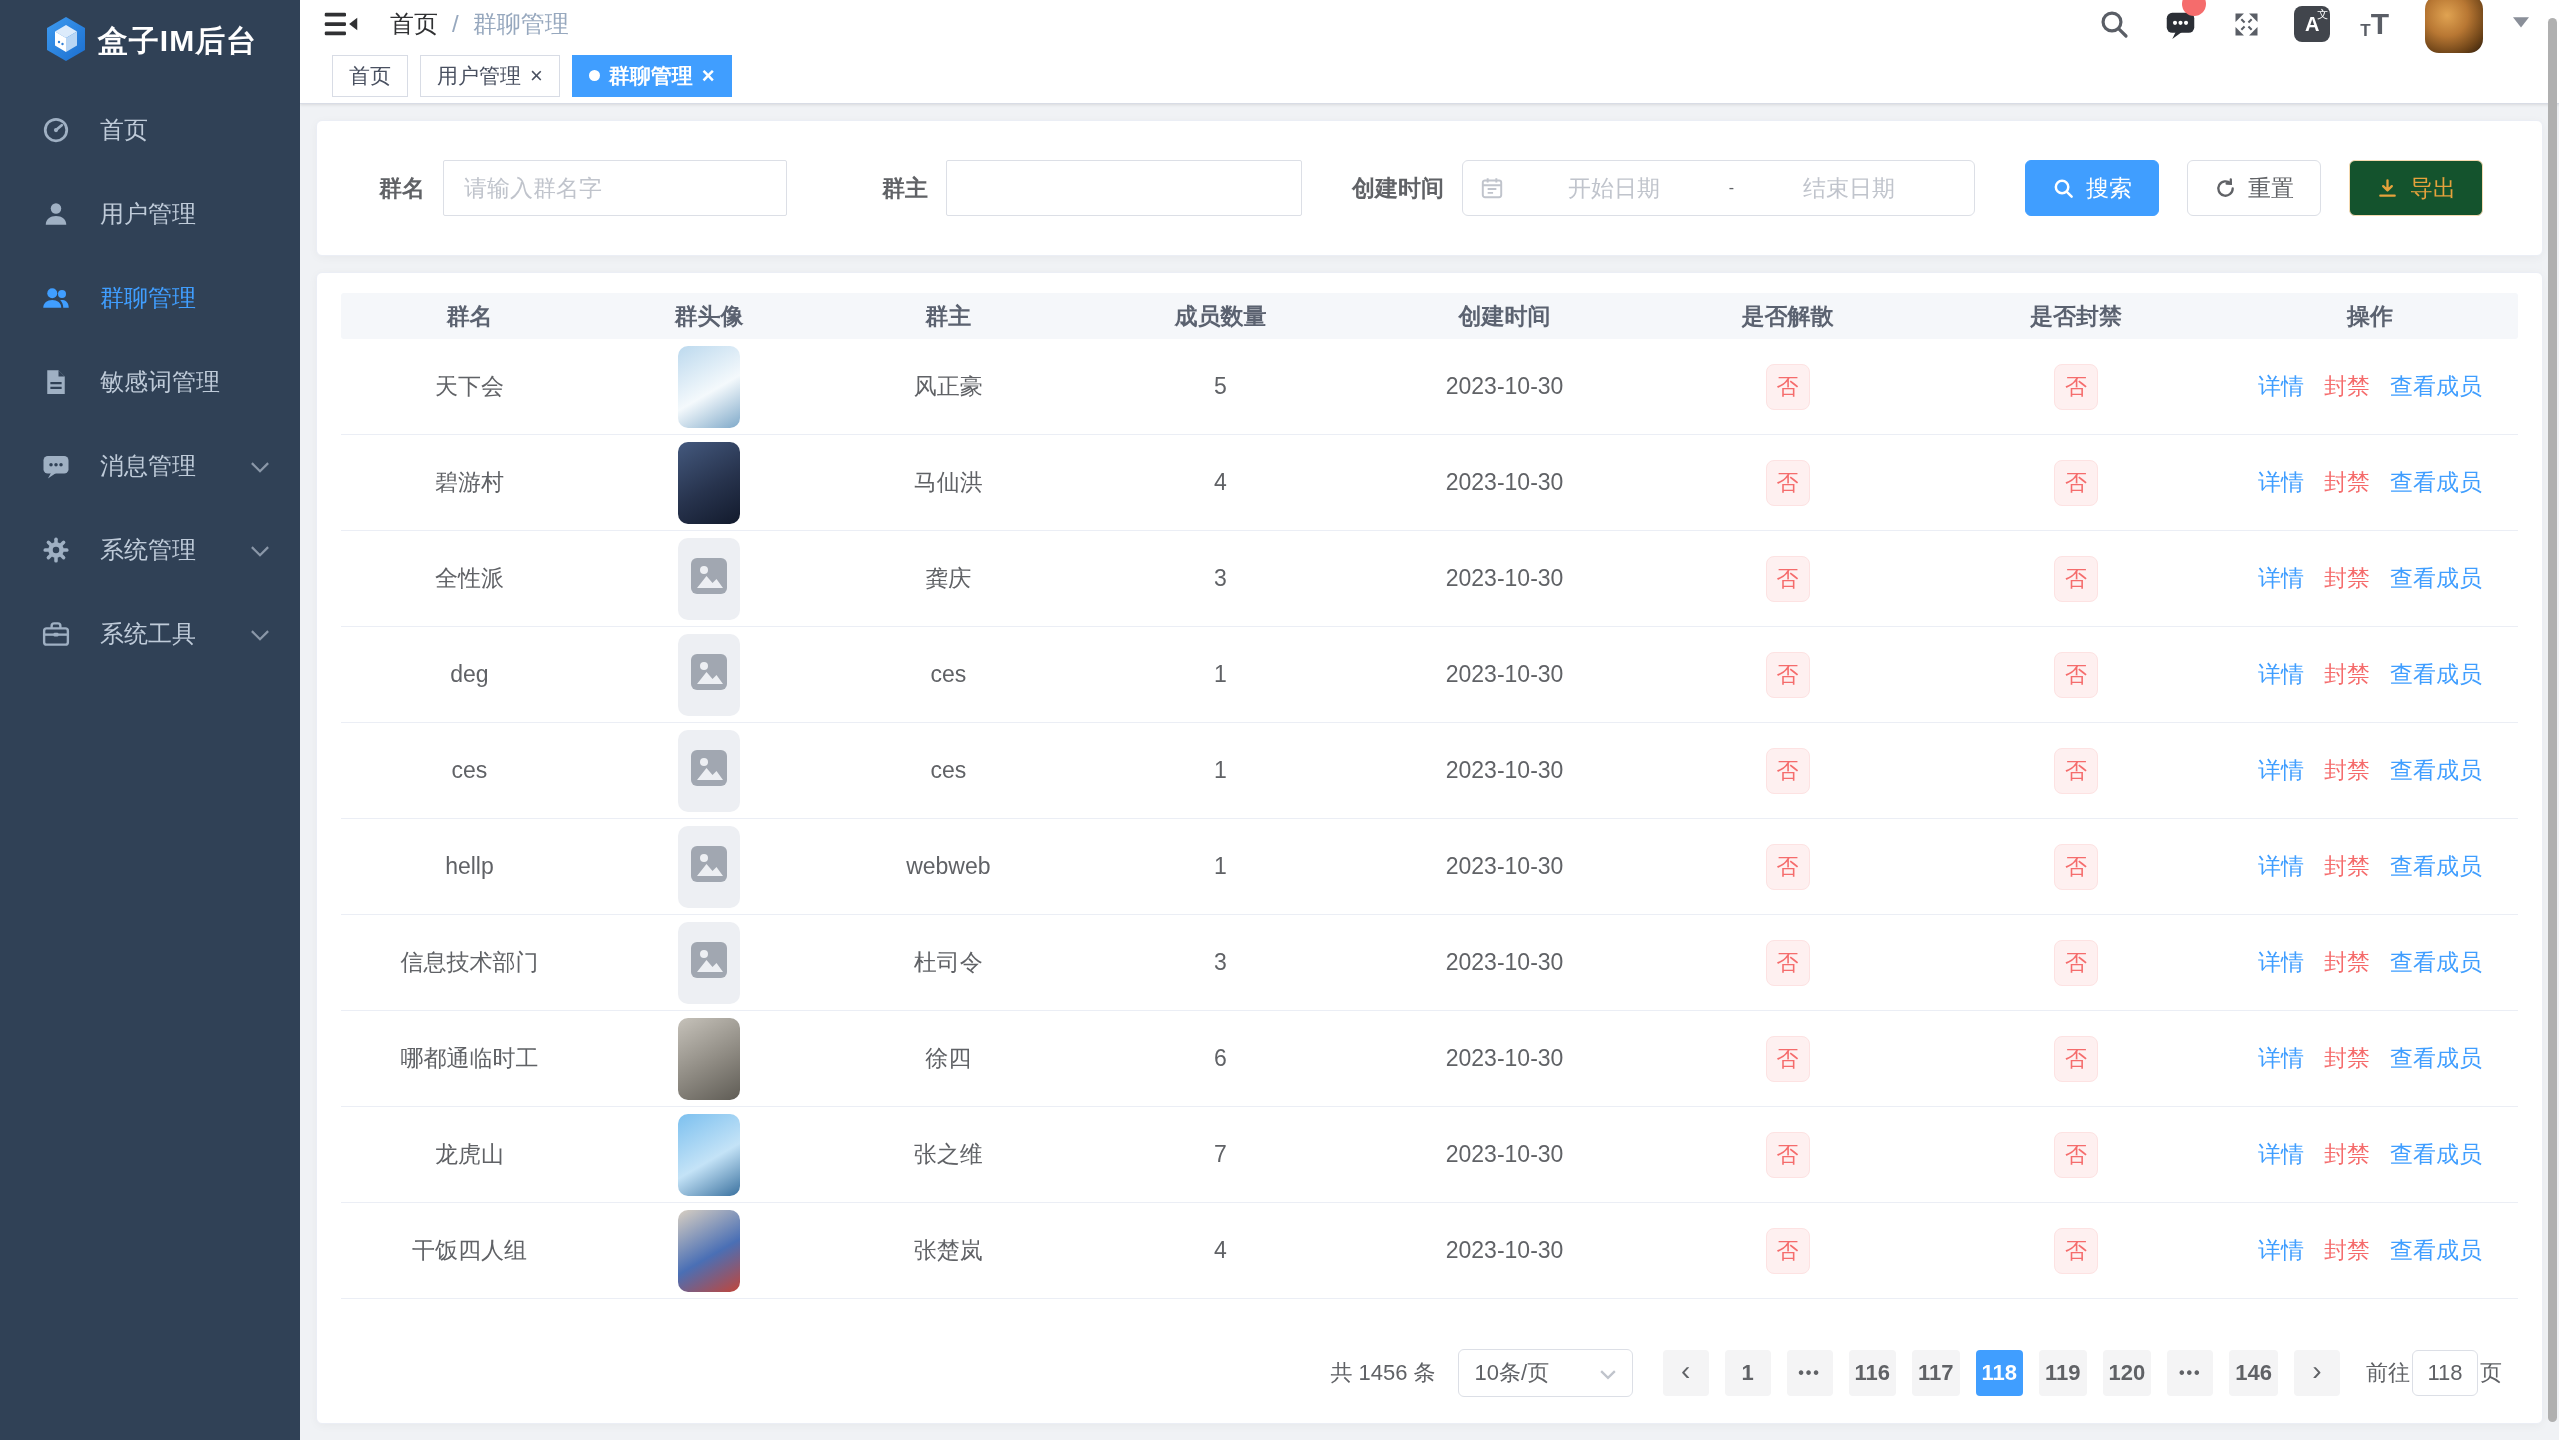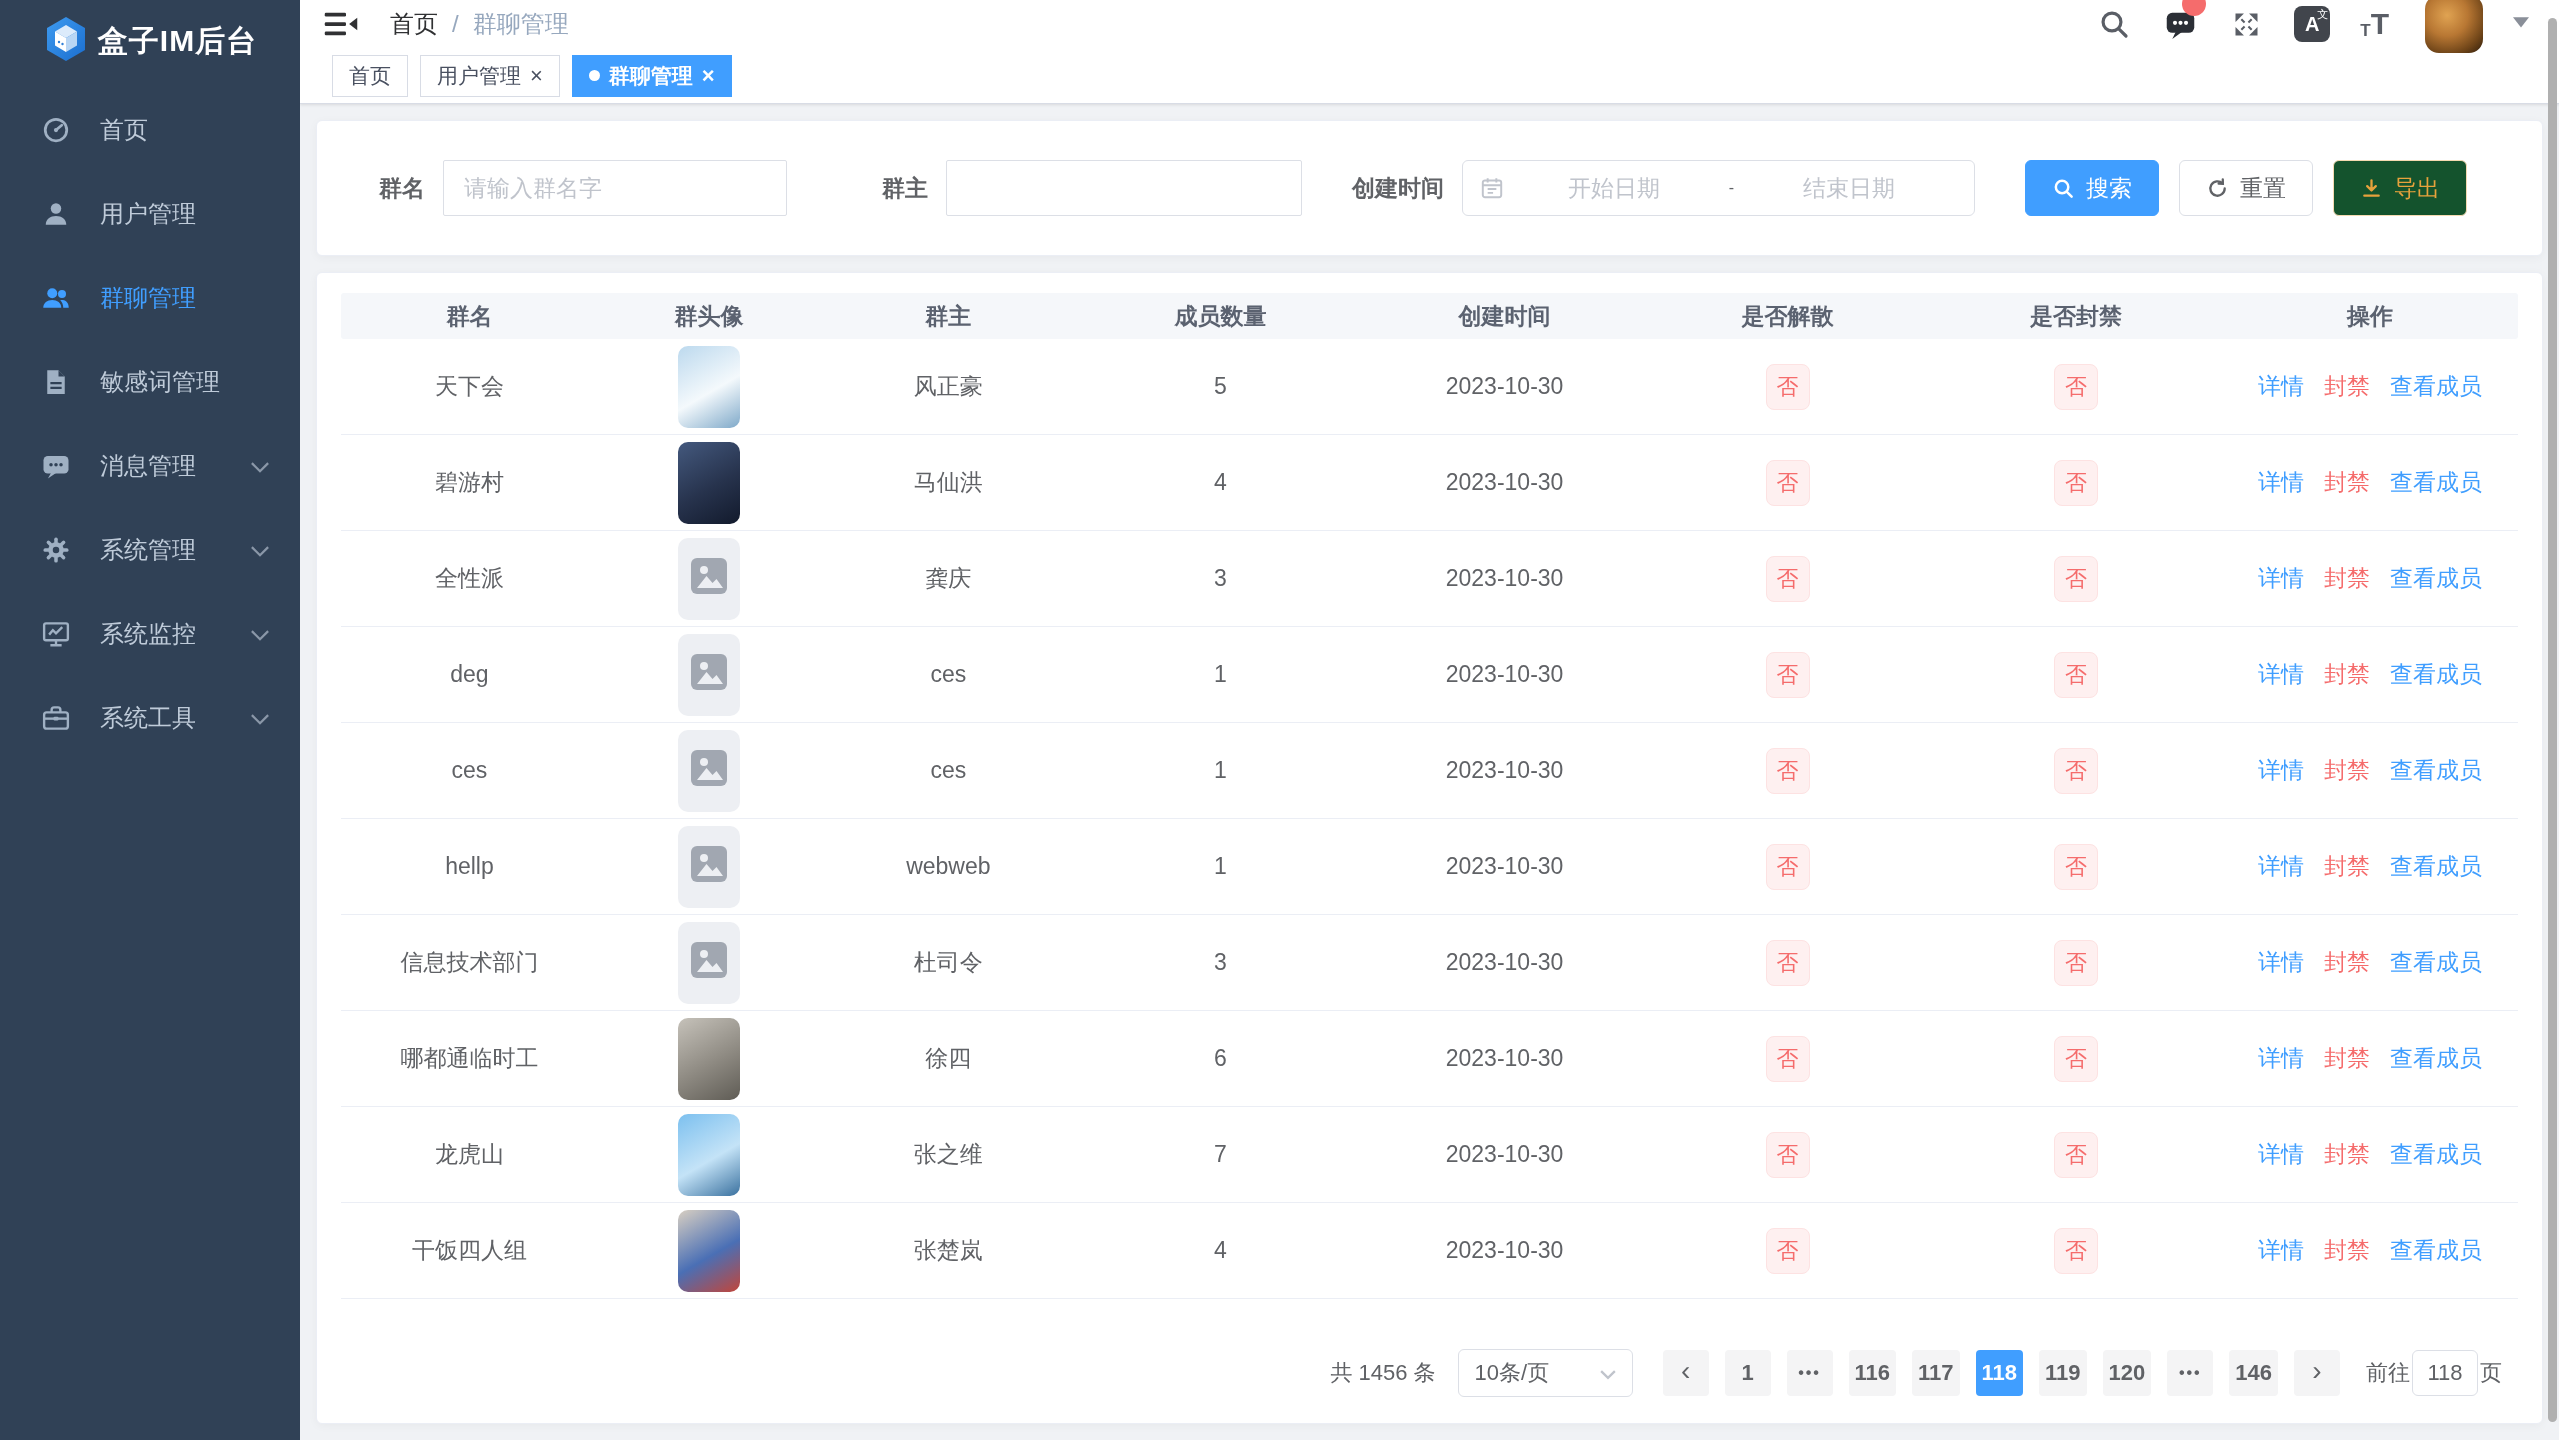--- a/index.html
+++ b/index.html
@@ -55,21 +55,21 @@
   .inp::placeholder { color:#c0c4cc; }
   .name-inp { width:344px; margin-left:18px; }
   .owner-label { margin-left:95px; }
   .owner-inp { width:356px; margin-left:18px; }
   .time-label { margin-left:50px; }
   .date-box { width:513px; height:56px; margin-left:18px; border:1px solid #dcdfe6; border-radius:6px; display:flex; align-items:center; padding:0 16px; color:#c0c4cc; }
   .date-box .cal { width:26px; height:26px; color:#c0c4cc; }
   .date-inp { flex:1; border:none; text-align:center; font-size:23px; color:#0f766e; outline:none; min-width:0; font-family:Liberation Sans, sans-serif; }
   .date-inp::placeholder { color:#c0c4cc; }
   .range-sep { color:#606266; padding:0 6px; }
-  .btns { display:flex; gap:20px; margin-left:50px; }
+  .btns { display:flex; gap:28px; margin-left:50px; }
   .btn { height:56px; padding:0 26px; border-radius:6px; font-size:23px; display:inline-flex; align-items:center; gap:11px; cursor:pointer; border:1px solid transparent; font-family:inherit; }
   .btn svg { width:23px; height:23px; }
   .btn-primary { background:var(--accent,#409eff); border-color:var(--accent,#409eff); color:#fff; }
   .btn-default { background:#fff; border-color:#dcdfe6; color:#606266; }
   .btn-warn { background:#14532d; border-color:#f5dab1; color:var(--warning,#e6a23c); }
 
   
   .table-card { position:relative; height:1152px; padding:20px 24px 0; }
   .trow { display:flex; align-items:center; }
   .td { text-align:center; }
@@ -194,33 +194,20 @@
             </svg>
           </span>
           <span class="m-label">系统管理</span>
           <span class="m-arrow"><svg viewBox="0 0 16 10" width="20" height="13" fill="none" stroke="currentColor" stroke-width="1.8">
               <path d="M1.5 1.5 L8 8 L14.5 1.5"></path>
             </svg></span>
         </div>
         <div class="menu-item expandable">
           <span class="m-icon">
             <svg viewBox="0 0 24 24" fill="none" stroke="currentColor" stroke-width="1.9">
-              <rect x="2.5" y="3.5" width="19" height="13.5" rx="1.5"></rect>
-              <path d="M6.5 12.5 L9.5 9 L12 11.5 L17 6.5"></path>
-              <path d="M12 17 V21 M7.5 21 H16.5"></path>
-            </svg>
-          </span>
-          <span class="m-label">系统监控</span>
-          <span class="m-arrow"><svg viewBox="0 0 16 10" width="20" height="13" fill="none" stroke="currentColor" stroke-width="1.8">
-              <path d="M1.5 1.5 L8 8 L14.5 1.5"></path>
-            </svg></span>
-        </div>
-        <div class="menu-item expandable">
-          <span class="m-icon">
-            <svg viewBox="0 0 24 24" fill="none" stroke="currentColor" stroke-width="1.9">
               <rect x="2.5" y="7.5" width="19" height="13" rx="2"></rect>
               <path d="M8.5 7.5 V5.5 a2 2 0 0 1 2-2 h3 a2 2 0 0 1 2 2 V7.5"></path>
               <path d="M2.5 12.5 H21.5"></path>
               <rect x="10" y="11" width="4" height="3" rx="1" fill="currentColor" stroke="none"></rect>
             </svg>
           </span>
           <span class="m-label">系统工具</span>
           <span class="m-arrow"><svg viewBox="0 0 16 10" width="20" height="13" fill="none" stroke="currentColor" stroke-width="1.8">
               <path d="M1.5 1.5 L8 8 L14.5 1.5"></path>
             </svg></span>

